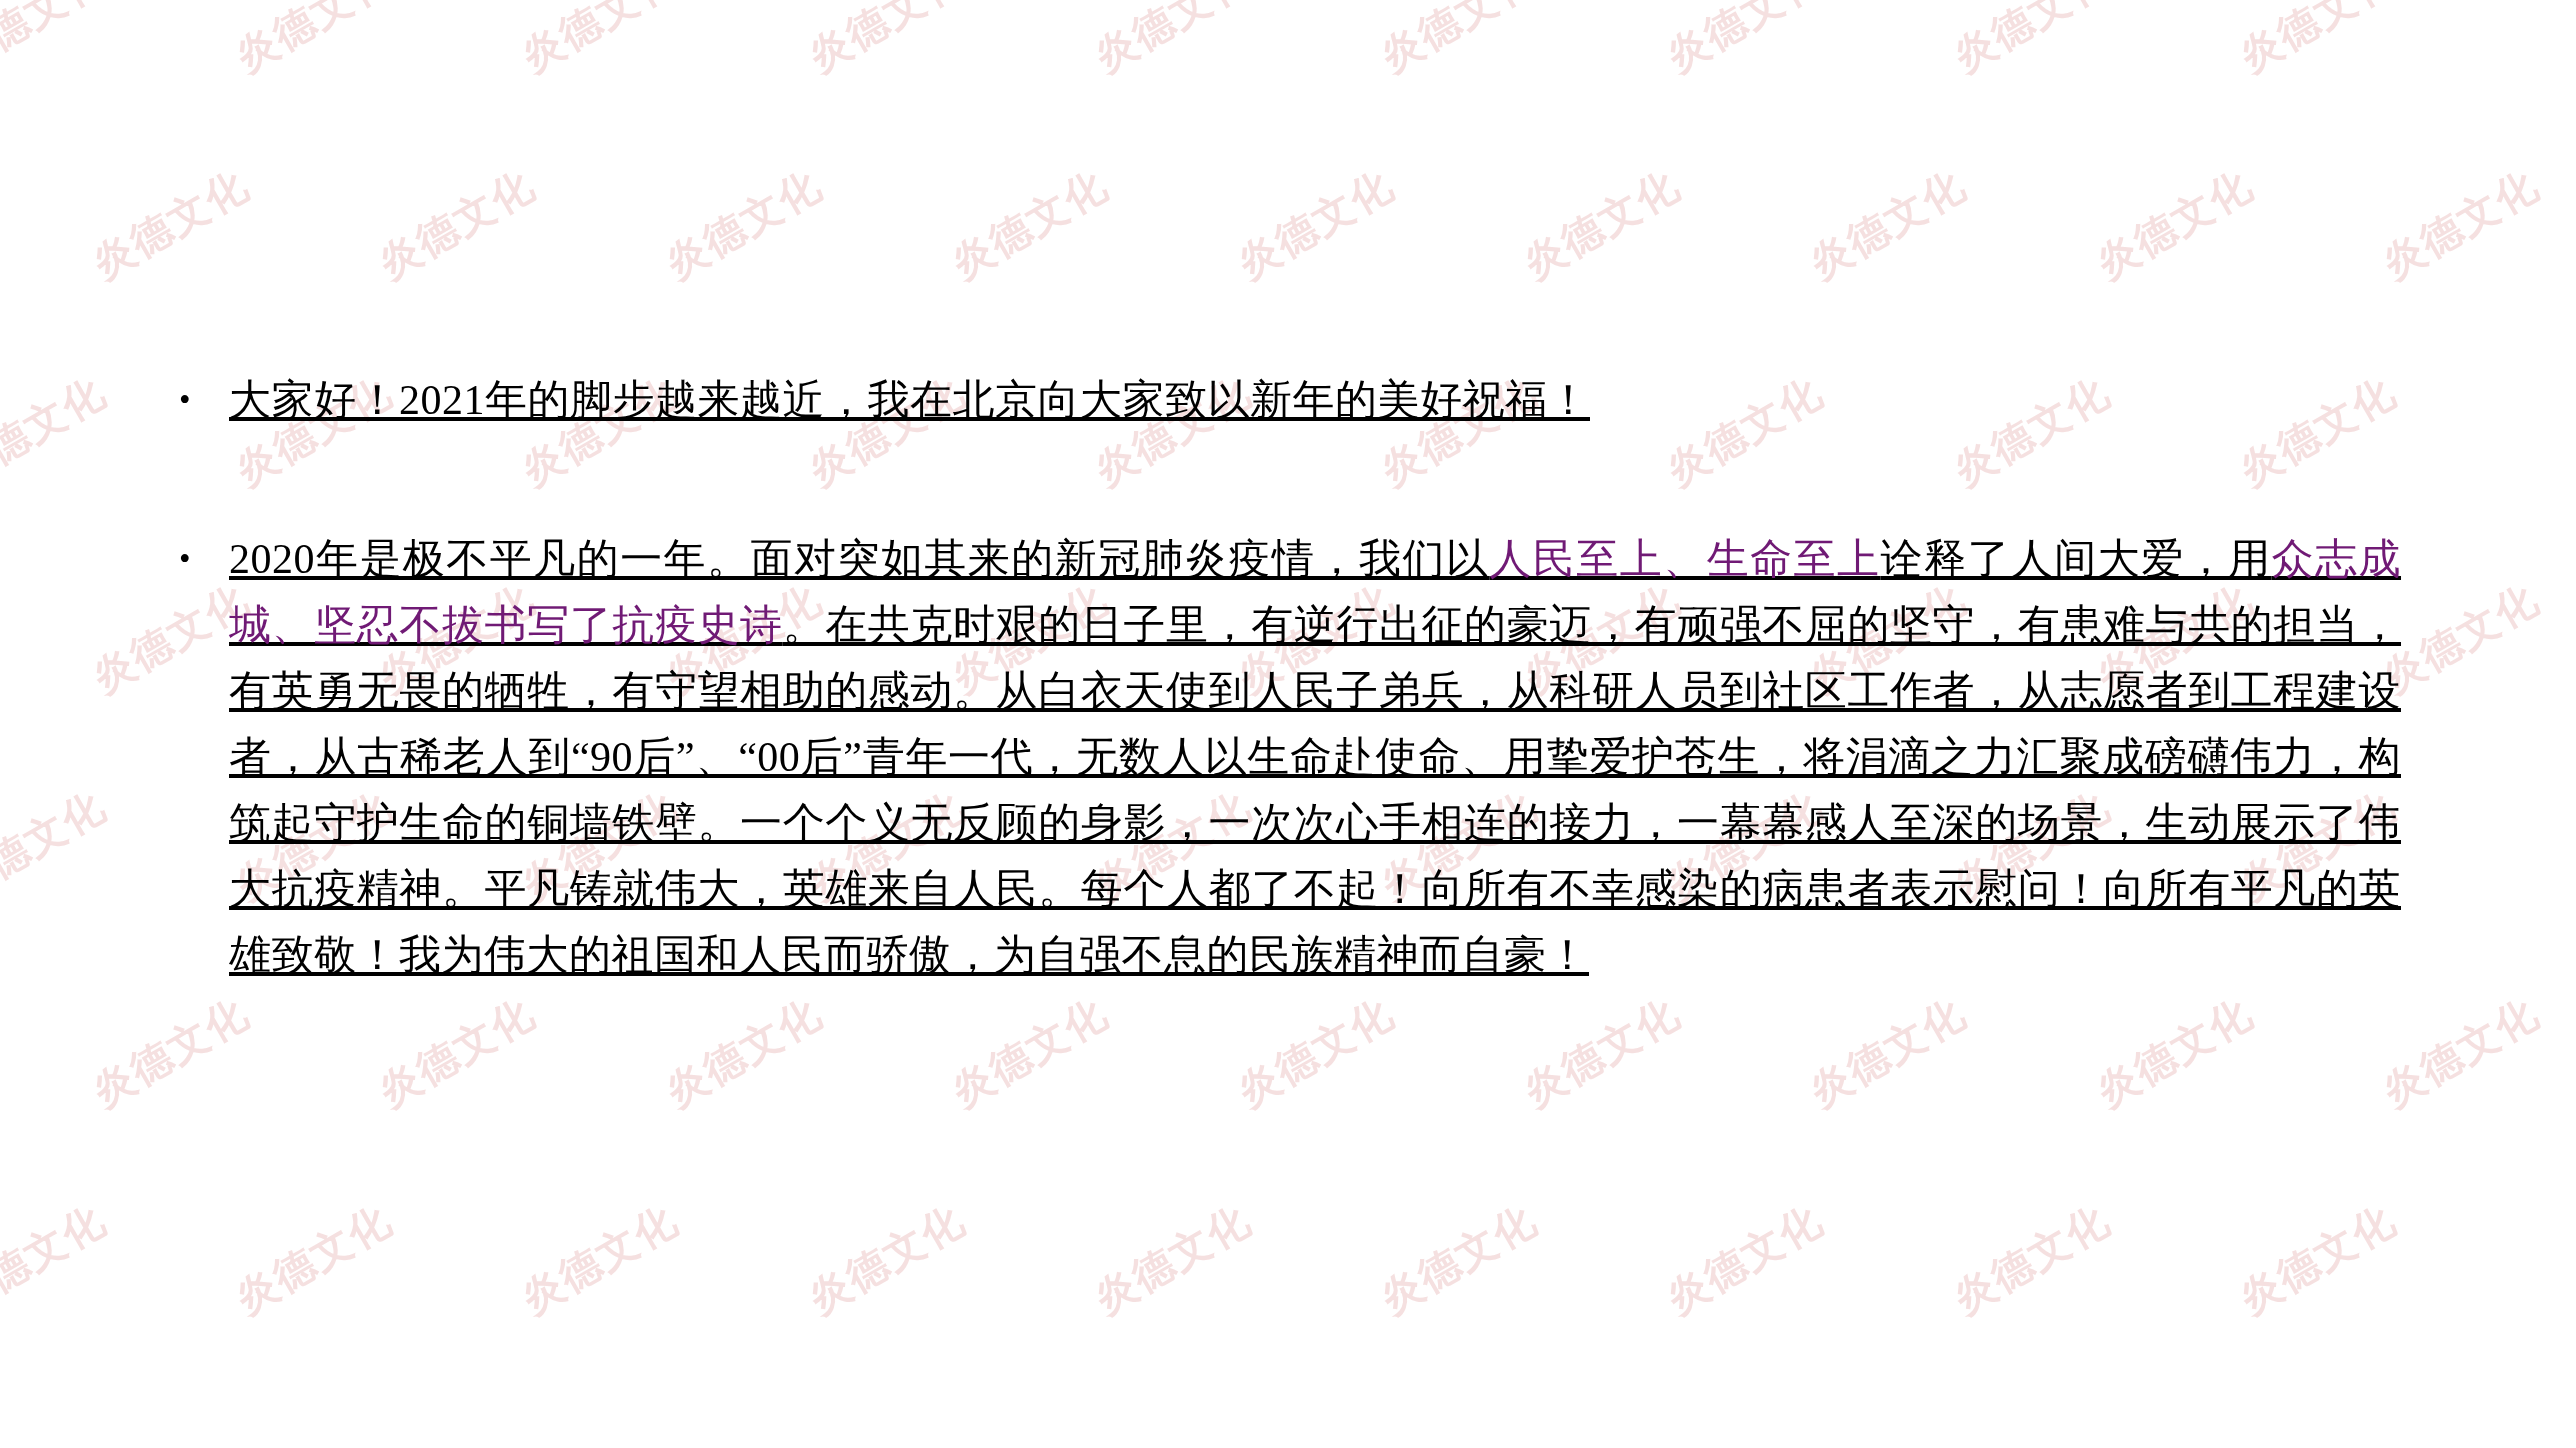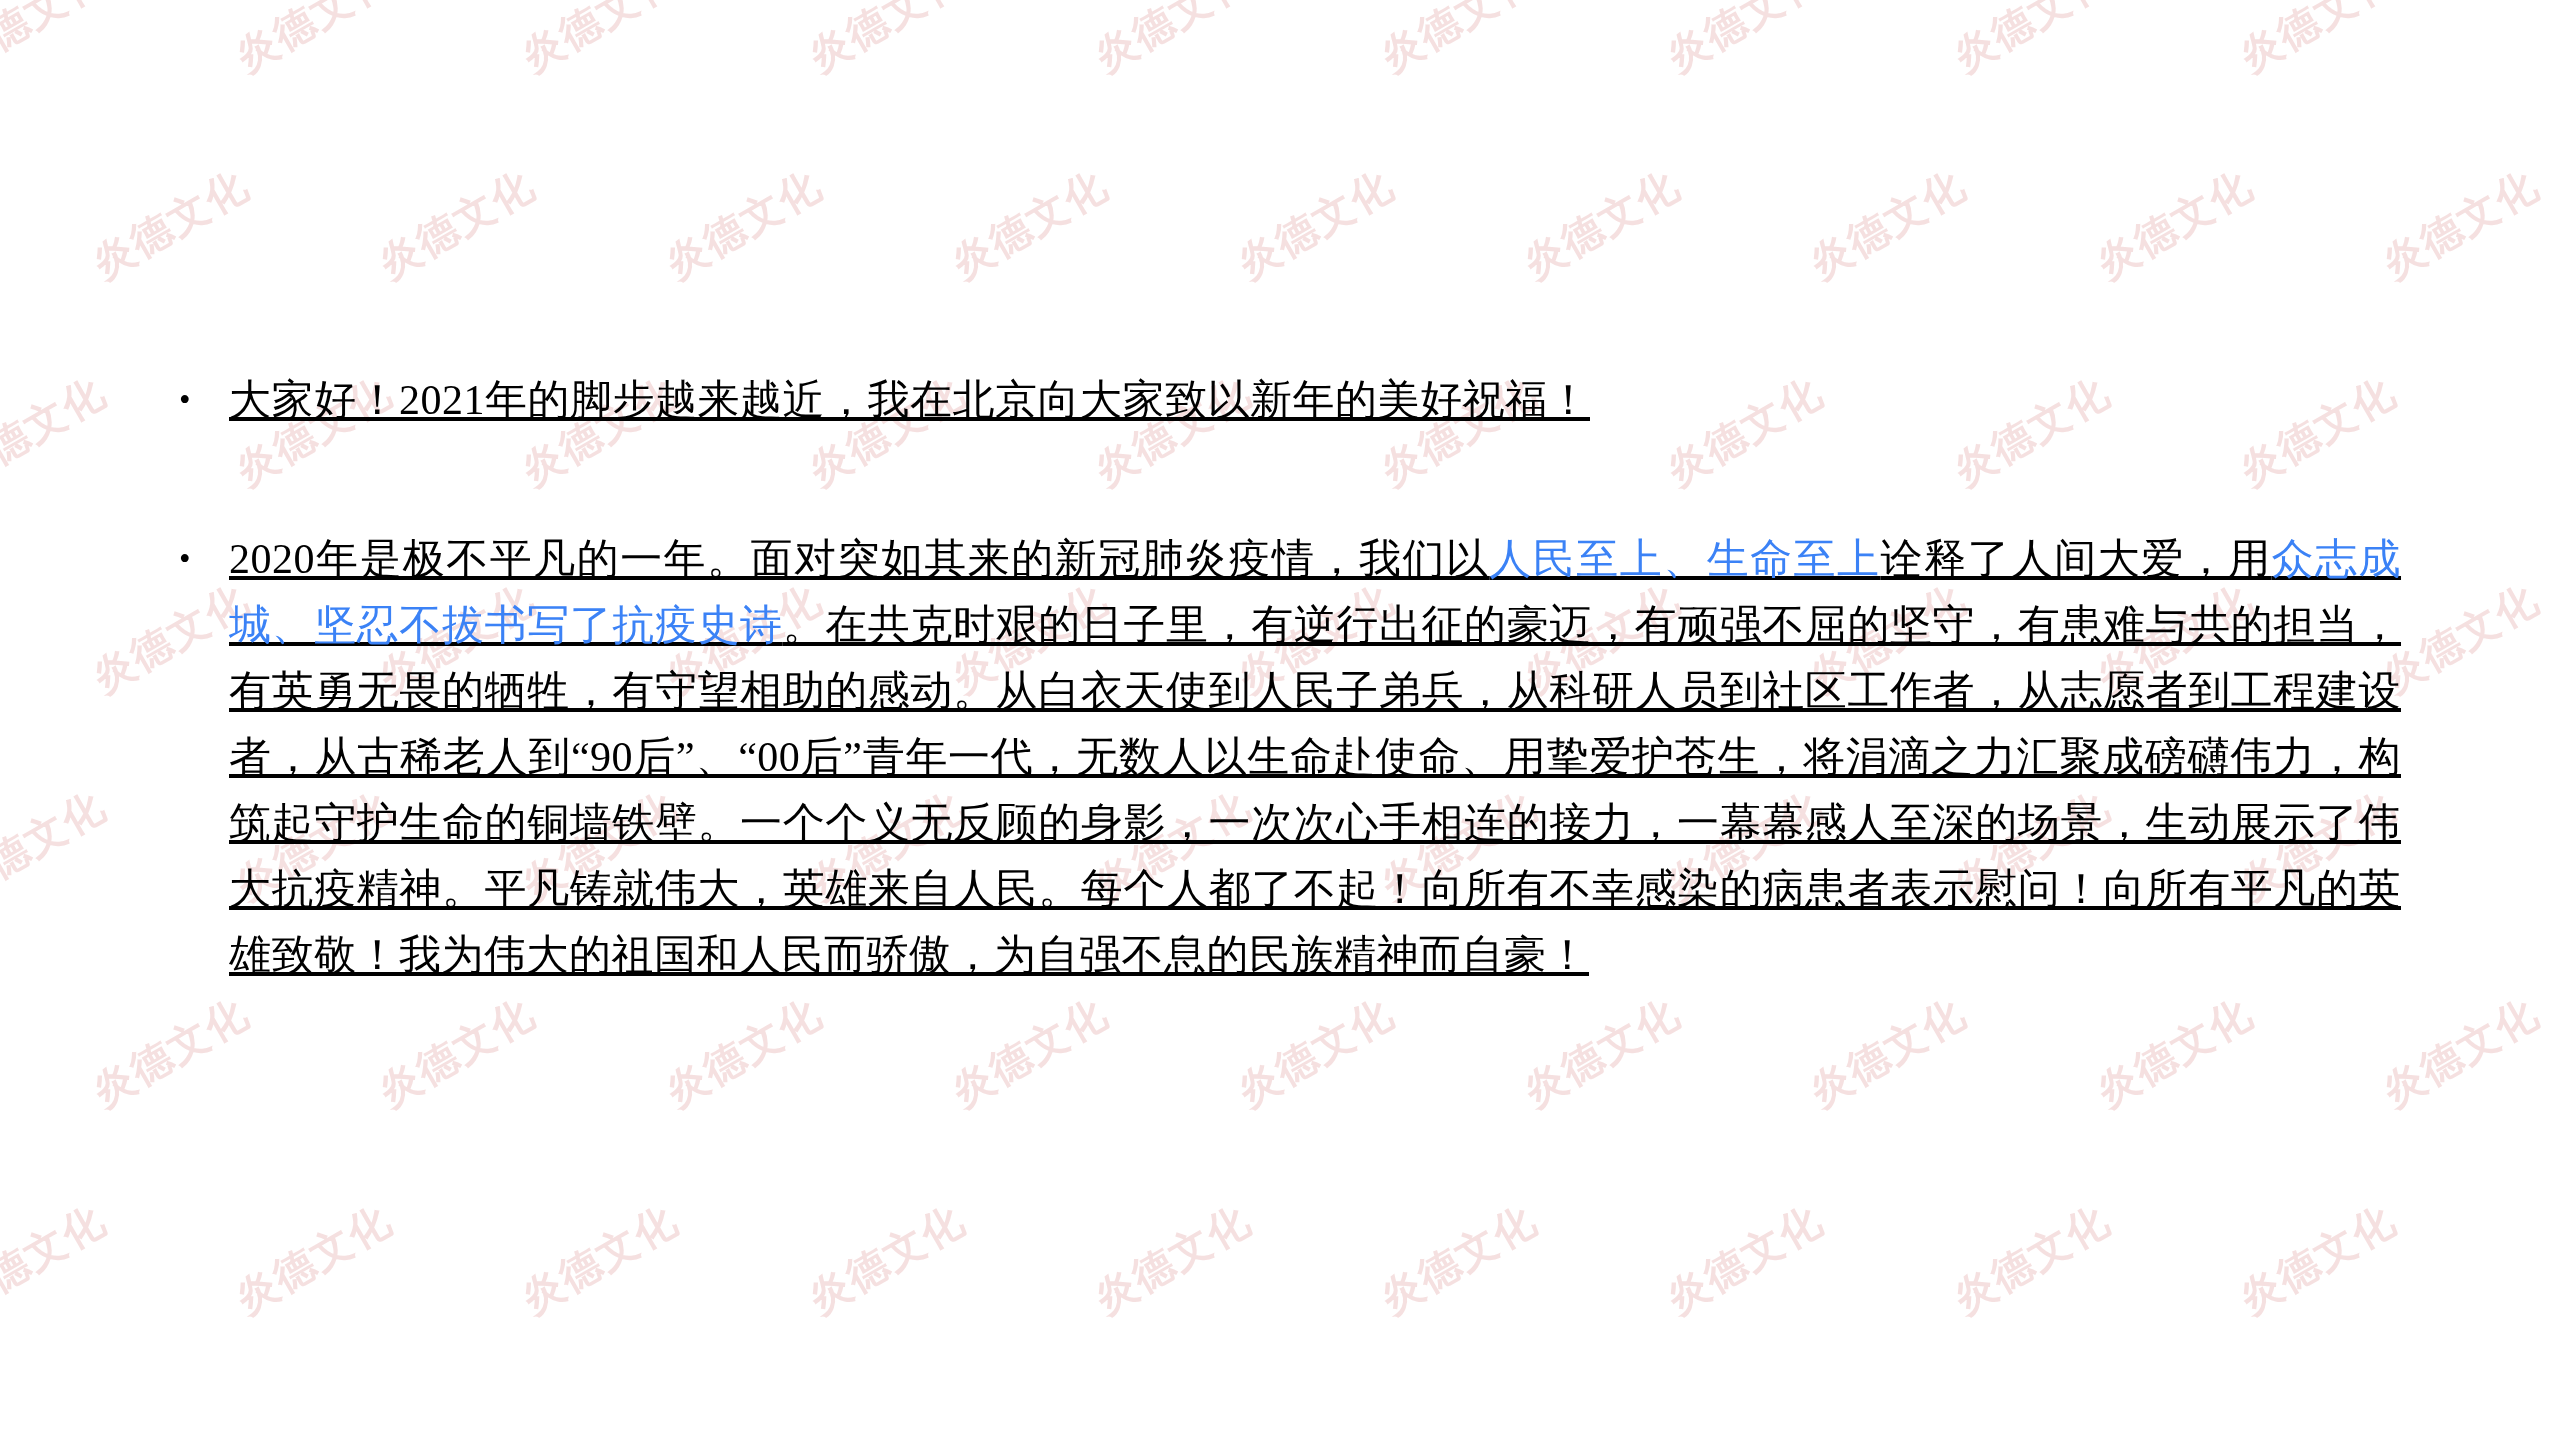--- a/index.html
+++ b/index.html
@@ -70,21 +70,21 @@
     flex: 1 1 auto;
     font-size: 42px;
     line-height: 66px;
     color: #000000;
     text-align: justify;
     text-justify: inter-ideograph;
     letter-spacing: 0.5px;
     text-decoration: underline;
   }
   .bullet-text .hl {
-    color: #3b82f6;
+    color: #701a75;
   }
   .para-2 {
     text-indent: 0;
   }
 </style>
 </head>
 <body>
 
 <div id="watermark-layer">
     <div class="watermark-mark" style="left: -58px; top: -9.7px; color: rgba(190, 60, 60, 0.16); transform: rotate(-30deg);">炎德文化</div>

